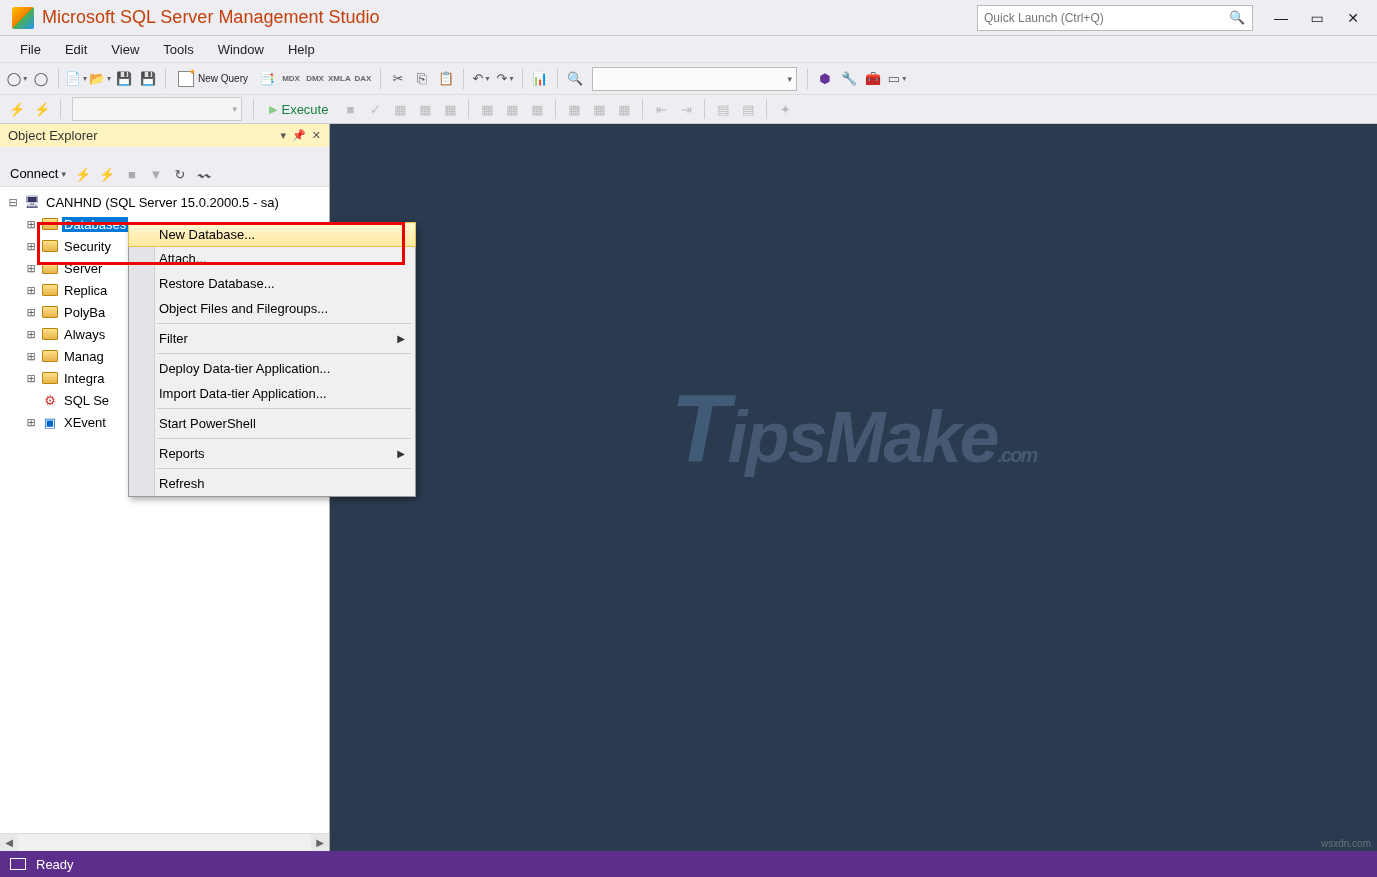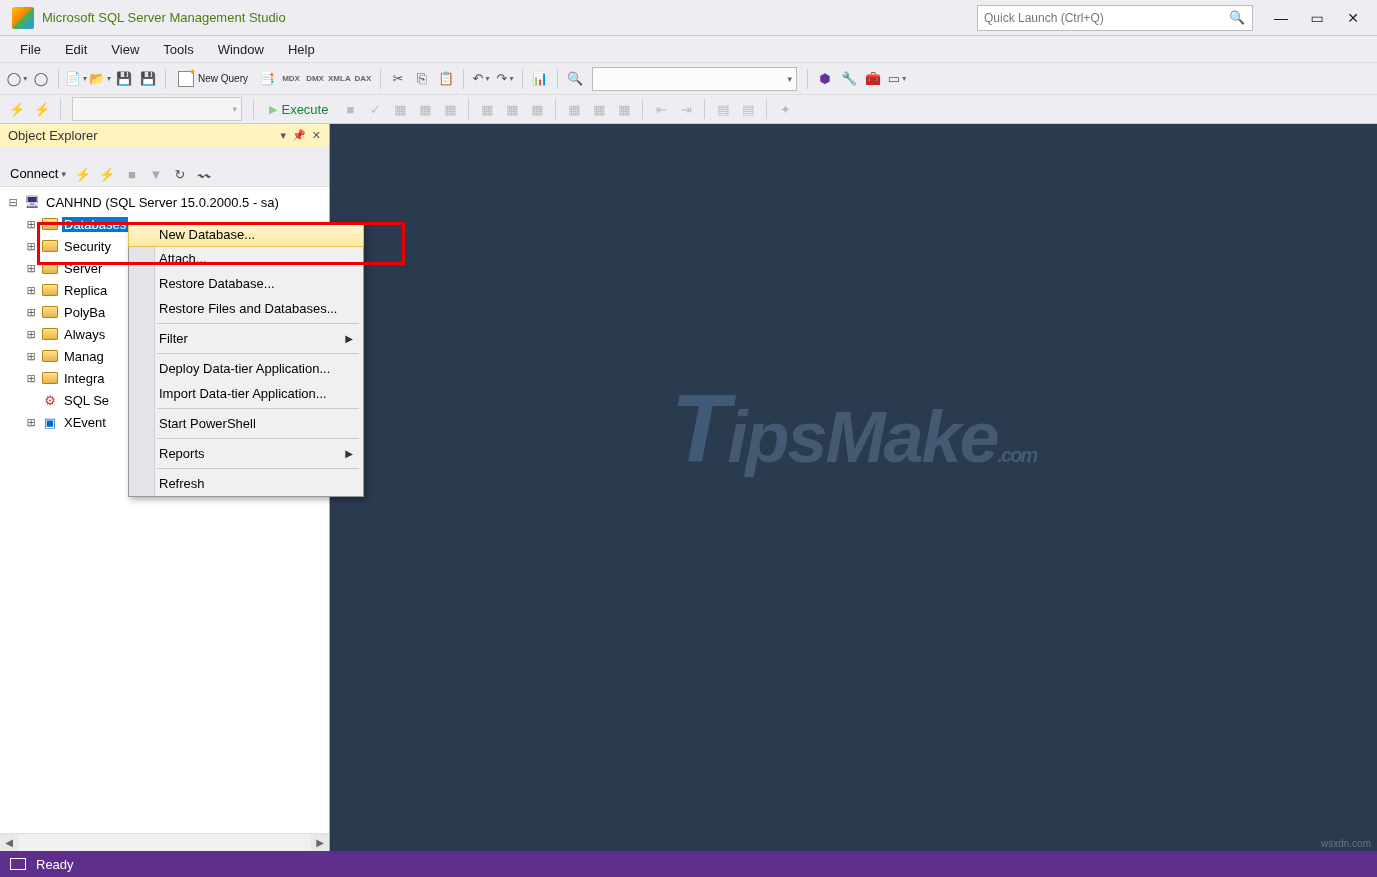--- a/index.html
+++ b/index.html
@@ -1,21 +1,21 @@
 <!DOCTYPE html>
 <html><head>
 <meta charset="utf-8">
 <style>
 * { box-sizing: border-box; margin: 0; padding: 0; font-family: "Segoe UI", Tahoma, sans-serif; }
 body { width: 1377px; height: 877px; background: #1e2a3a; overflow: hidden; position: relative; }
 
 
 .titlebar { height: 36px; background: #eeeef2; display: flex; align-items: center; padding: 0 6px; border-bottom: 1px solid #ccc; }
 .titlebar .app-icon { width: 22px; height: 22px; margin: 0 8px 0 6px; background: linear-gradient(135deg,#ffc107,#f57c00 50%,#4caf50 50%,#2196f3); border-radius: 2px; }
-.titlebar .title { font-size: 13px; color: #4d7c0f; }
+.titlebar .title { font-size: 18px; color: #c2410c; }
 .titlebar .spacer { flex: 1; }
 .quick-launch { width: 276px; height: 26px; border: 1px solid #bbb; background: #fff; display: flex; align-items: center; padding: 0 6px; font-size: 12px; color: #777; }
 .quick-launch .search-glyph { margin-left: auto; font-size: 13px; color: #555; }
 .win-controls { display: flex; gap: 0; margin-left: 10px; }
 .win-controls div { width: 36px; height: 30px; display: flex; align-items: center; justify-content: center; font-size: 14px; color: #222; }
 .win-controls .min::before{content:"—";}
 .win-controls .max::before{content:"▭";}
 .win-controls .close::before{content:"✕";}
 
 
@@ -64,21 +64,21 @@
 .hscroll { height: 18px; background: #f0f0f0; display:flex; border-top:1px solid #ddd;}
 .hscroll .arrow{ width:18px; display:flex; align-items:center; justify-content:center; color:#666; font-size:10px; background:#e8e8e8;}
 .hscroll .track{ flex:1; }
 
 .content-area { flex: 1; background: #2a3a4f; position: relative; }
 .watermark { position: absolute; left: 50%; top: 42%; transform: translate(-50%,-50%); font-size: 72px; font-weight: bold; font-style: italic; color: rgba(120,150,180,0.35); letter-spacing: -2px; }
 .watermark .wm-t{ font-size:96px; color:rgba(100,140,180,0.4);}
 .watermark .wm-com{ font-size:20px; }
 
 
-.context-menu { position: absolute; left: 128px; top: 222px; width: 236px; background: #f0f0f0; border: 1px solid #999; box-shadow: 2px 3px 6px rgba(0,0,0,0.3); font-size: 13px; z-index: 100; }
+.context-menu { position: absolute; left: 128px; top: 222px; width: 288px; background: #f0f0f0; border: 1px solid #999; box-shadow: 2px 3px 6px rgba(0,0,0,0.3); font-size: 13px; z-index: 100; }
 .context-menu .cm-item { height: 25px; display: flex; align-items: center; padding: 0 10px 0 30px; position: relative; }
 .context-menu .cm-item.highlight { background: linear-gradient(#fff6d4,#ffe9a0); border: 1px solid #e8c14e; margin: -1px; }
 .context-menu .cm-sep { height: 1px; background: #ccc; margin: 2px 4px 2px 28px; }
 .context-menu .cm-item .arrow { margin-left: auto; font-size: 10px; color: #333; }
 .cm-gutter { position:absolute; left:0; top:0; bottom:0; width:26px; background:#e4e4e8; border-right:1px solid #d0d0d0;}
 
 
 .red-box { position: absolute; border: 3px solid #e00; pointer-events: none; z-index: 200; }
 .red-box.top { left: 37px; top: 222px; width: 368px; height: 43px; }
 
@@ -298,21 +298,21 @@
   <div class="cm-item highlight">
       <span>New Database...</span>
     </div>
   <div class="cm-item">
       <span>Attach...</span>
     </div>
   <div class="cm-item">
       <span>Restore Database...</span>
     </div>
   <div class="cm-item">
-      <span>Restore Files and Databases...</span>
+      <span>Object Files and Filegroups...</span>
     </div>
   <div class="cm-sep"></div>
   <div class="cm-item">
       <span>Filter</span>
       <span class="arrow">▶</span>
     </div>
   <div class="cm-sep"></div>
   <div class="cm-item">
       <span>Deploy Data-tier Application...</span>
     </div>

